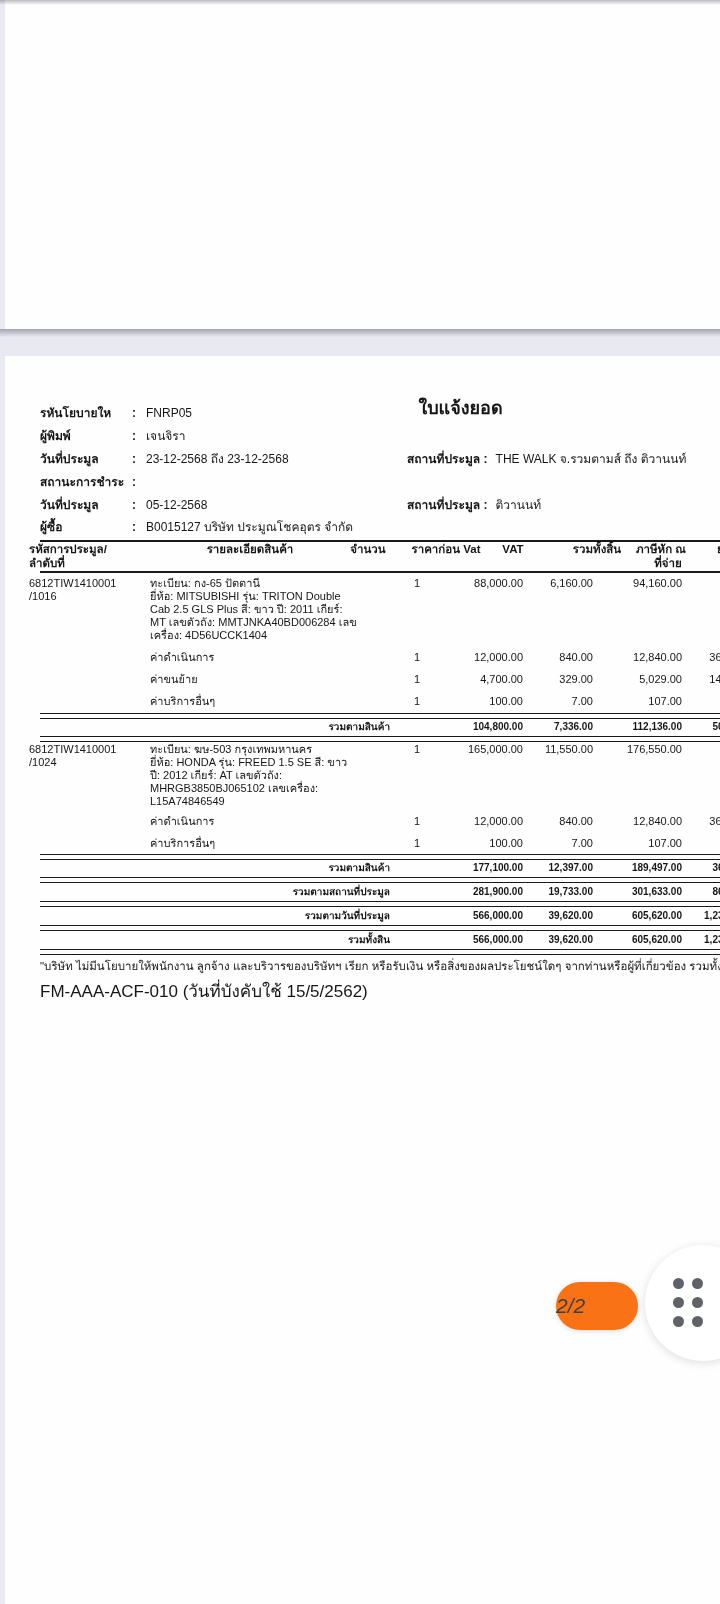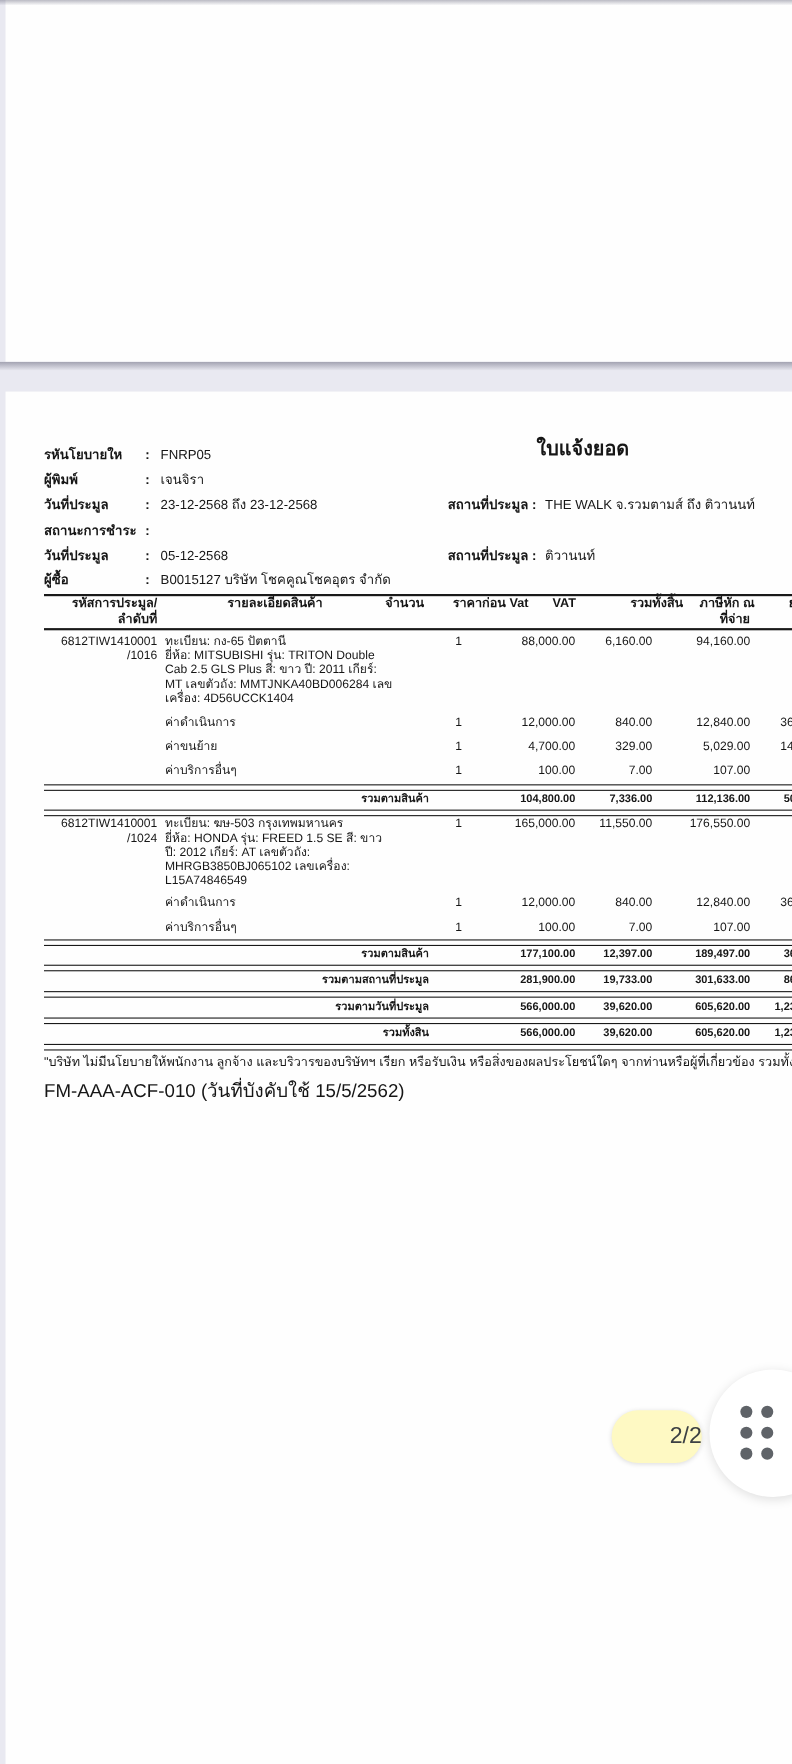--- a/index.html
+++ b/index.html
@@ -7,43 +7,43 @@
           font-family:"Liberation Sans","DejaVu Sans",sans-serif;}
   .page{position:absolute;left:5px;width:755px;background:#fefefe;}
   .page1{top:0;height:329px;}
   .gap{position:absolute;left:0;top:329px;width:720px;height:27px;background:#e9e9f1;}
   .gapshadow{position:absolute;top:0;left:0;width:100%;height:8px;
              background:linear-gradient(rgba(105,105,125,.55),rgba(105,105,125,0));}
   .topshadow{position:absolute;top:0;left:0;width:720px;height:5px;
              background:linear-gradient(rgba(105,105,125,.45),rgba(105,105,125,0));}
   .page2{top:356px;height:1248px;}
   .t{position:absolute;white-space:nowrap;font-size:11px;line-height:13px;color:#161616;}
-  .title{top:46px;left:372px;width:195px;text-align:right;font-size:18px;font-weight:700;}
+  .title{top:46px;left:358px;width:195px;text-align:center;font-size:18px;font-weight:700;}
   .info{left:35px;font-size:12px;}
   .il{display:inline-block;width:92px;font-weight:700;}
   .ic{display:inline-block;width:10px;font-weight:700;}
   .iv{margin-left:4px;}
   .rinfo{left:402px;font-size:12px;}
   .rl{font-weight:700;margin-right:8px;}
   .th{font-weight:700;font-size:11.5px;}
   .b{font-weight:700;font-size:10px;}
-  .c-code{left:14px;width:124px;text-align:right;}
+  .c-code{left:24px;width:124px;text-align:left;}
   .c-desc{left:145px;}
   .c-qty{right:340px;width:55px;text-align:right;}
   .c-price{right:237px;width:95px;text-align:right;}
   .c-vat{right:167px;width:85px;text-align:right;margin-left:40px;}
   .c-total{right:78px;width:108px;text-align:right;}
   .c-wht{right:17px;width:78px;text-align:right;}
   .c-sum{right:370px;width:230px;text-align:right;}
   .rl1{position:absolute;left:35px;width:730px;height:0;border-top:2.2px solid #191919;}
   .rld{position:absolute;left:35px;width:730px;height:3.5px;
        border-top:1.6px solid #191919;border-bottom:1.6px solid #191919;}
   .pill{position:absolute;left:556px;top:1282px;width:82px;height:48px;border-radius:26px;
-        background:#fef9c3;box-shadow:0 1px 5px rgba(0,0,0,.14);display:flex;align-items:center;
-        justify-content:flex-end;font-size:21px;color:#3c4043;}
+        background:#f97316;box-shadow:0 1px 5px rgba(0,0,0,.14);display:flex;align-items:center;
+        justify-content:flex-start;font-size:21px;color:#3c4043;font-style:italic;}
   .fab{position:absolute;left:645px;top:1245px;width:116px;height:116px;border-radius:50%;
        background:#fff;box-shadow:0 2px 10px rgba(0,0,0,.13);}
   .dots{position:absolute;left:673px;top:1278px;display:grid;grid-template-columns:11px 11px;
         grid-auto-rows:11px;column-gap:8px;row-gap:8px;}
   .dot{width:11px;height:11px;border-radius:50%;background:#5f6368;}
 </style>
 </head>
 <body>
 
 <div id="canvas">
@@ -56,21 +56,21 @@
 
   <div class="page page2">
 
     <div class="t title">ใบแจ้งยอด</div>
 
     <div class="t info" style="top:51px"><span class="il">รหันโยบายให</span><span class="ic">:</span><span class="iv">FNRP05</span></div>
     <div class="t info" style="top:74px"><span class="il">ผู้พิมพ์</span><span class="ic">:</span><span class="iv">เจนจิรา</span></div>
     <div class="t info" style="top:97px"><span class="il">วันที่ประมูล</span><span class="ic">:</span><span class="iv">23-12-2568 ถึง 23-12-2568</span></div>
     <div class="t info" style="top:120px"><span class="il">สถานะการชำระ</span><span class="ic">:</span><span class="iv"></span></div>
     <div class="t info" style="top:143px"><span class="il">วันที่ประมูล</span><span class="ic">:</span><span class="iv">05-12-2568</span></div>
-    <div class="t info" style="top:165px"><span class="il">ผู้ซื้อ</span><span class="ic">:</span><span class="iv">B0015127 บริษัท โชคคูณโชคอุตร  จำกัด</span></div>
+    <div class="t info" style="top:165px"><span class="il">ผู้ซื้อ</span><span class="ic">:</span><span class="iv">B0015127 บริษัท ประมูณโชคอุตร  จำกัด</span></div>
 
     <div class="t rinfo" style="top:97px"><span class="rl">สถานที่ประมูล :</span><span>THE WALK จ.รวมตามส์ ถึง ติวานนท์</span></div>
     <div class="t rinfo" style="top:143px"><span class="rl">สถานที่ประมูล :</span><span>ติวานนท์</span></div>
 
     <div class="rl1" style="top:184px"></div>
 
     <span class="t th c-code" style="top:187px">รหัสการประมูล/</span>
     <span class="t th c-code" style="top:201px">ลำดับที่</span>
     <span class="t th" style="top:187px;left:145px;width:200px;text-align:center">รายละเอียดสินค้า</span>
     <span class="t th" style="top:187px;left:333px;width:60px;text-align:center">จำนวน</span>

